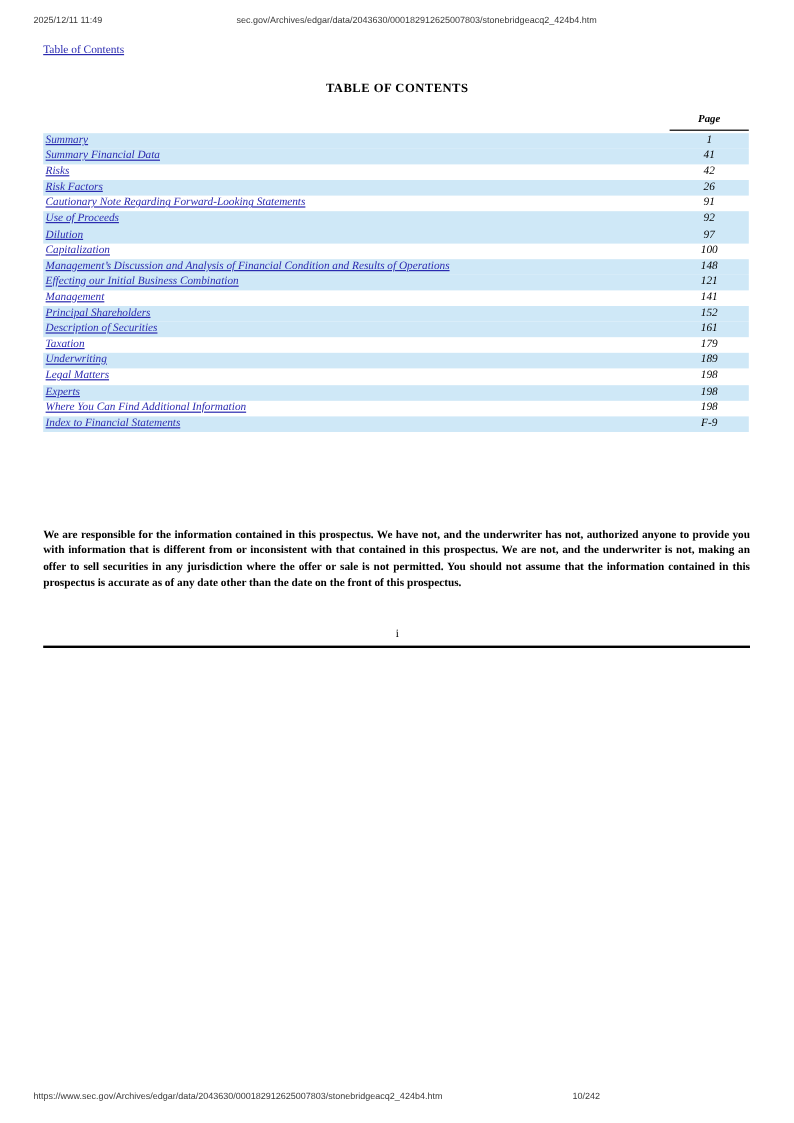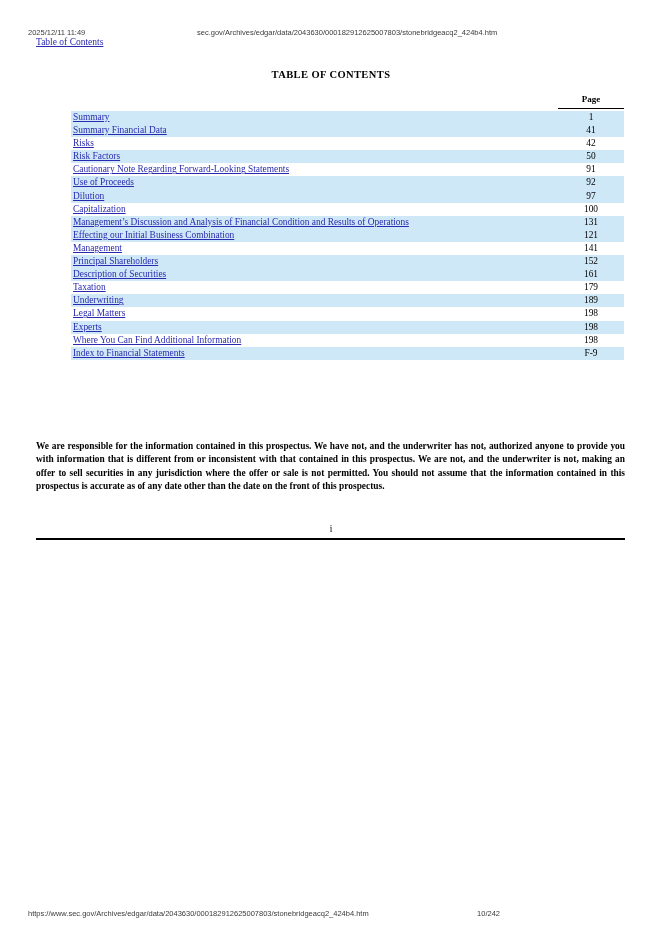--- a/index.html
+++ b/index.html
@@ -12,21 +12,21 @@
     height: 936px;
     position: relative;
     font-family: "Liberation Serif", serif;
     color: #000000;
     overflow: hidden;
   }
 
   
   .print-header {
     position: absolute;
-    top: 28px;
+    top: 12px;
     left: 0;
     width: 662px;
     height: 12px;
     font-family: "Liberation Sans", sans-serif;
     font-size: 7.5px;
     color: #3a3a3a;
   }
   .print-header .ph-date {
     position: absolute;
     left: 28px;
@@ -70,20 +70,21 @@
     font-weight: bold;
     letter-spacing: 0.4px;
   }
 
   
   .toc {
     position: absolute;
     left: 36px;
     top: 94px;
     width: 588px;
+    font-style: italic;
   }
   .toc-head {
     position: relative;
     height: 17px;
   }
   .toc-head .page-label {
     position: absolute;
     right: 0;
     top: 0;
     width: 66px;
@@ -97,21 +98,20 @@
     top: 14px;
     width: 66px;
     height: 1px;
     background: #000000;
   }
 
   .toc-row {
     position: relative;
     height: 13.1px;
     line-height: 13.1px;
-    margin-left: 35px;
   }
   .toc-row.striped {
     background: #cfe8f7;
   }
   .toc-row .entry {
     position: absolute;
     left: 2px;
     top: 0;
     font-size: 9.4px;
     color: #2a2ab0;
@@ -210,41 +210,41 @@
         <div class="toc-row striped">
           <a class="entry">Summary Financial Data</a>
           <div class="pageno">41</div>
         </div>
         <div class="toc-row">
           <a class="entry">Risks</a>
           <div class="pageno">42</div>
         </div>
         <div class="toc-row striped">
           <a class="entry">Risk Factors</a>
-          <div class="pageno">50</div>
+          <div class="pageno">26</div>
         </div>
         <div class="toc-row">
           <a class="entry">Cautionary Note Regarding Forward-Looking Statements</a>
           <div class="pageno">91</div>
         </div>
         <div class="toc-row striped">
           <a class="entry">Use of Proceeds</a>
           <div class="pageno">92</div>
         </div>
         <div class="toc-row striped">
           <a class="entry">Dilution</a>
           <div class="pageno">97</div>
         </div>
         <div class="toc-row">
           <a class="entry">Capitalization</a>
           <div class="pageno">100</div>
         </div>
         <div class="toc-row striped">
           <a class="entry">Management’s Discussion and Analysis of Financial Condition and Results of Operations</a>
-          <div class="pageno">131</div>
+          <div class="pageno">148</div>
         </div>
         <div class="toc-row striped">
           <a class="entry">Effecting our Initial Business Combination</a>
           <div class="pageno">121</div>
         </div>
         <div class="toc-row">
           <a class="entry">Management</a>
           <div class="pageno">141</div>
         </div>
         <div class="toc-row striped">

